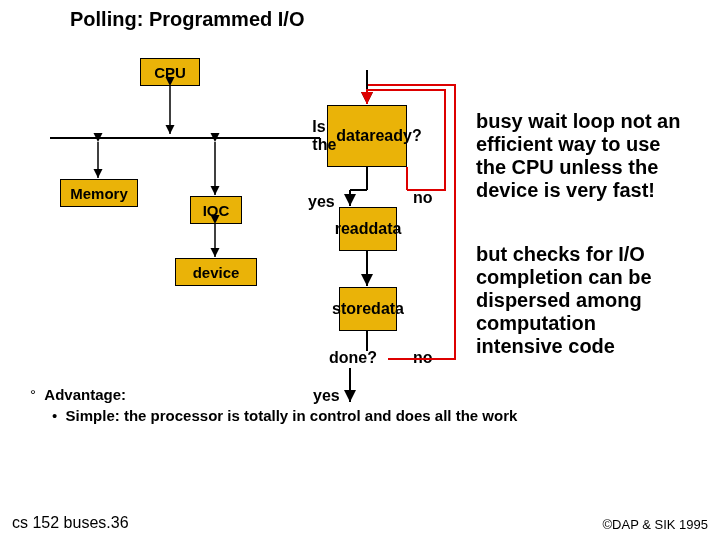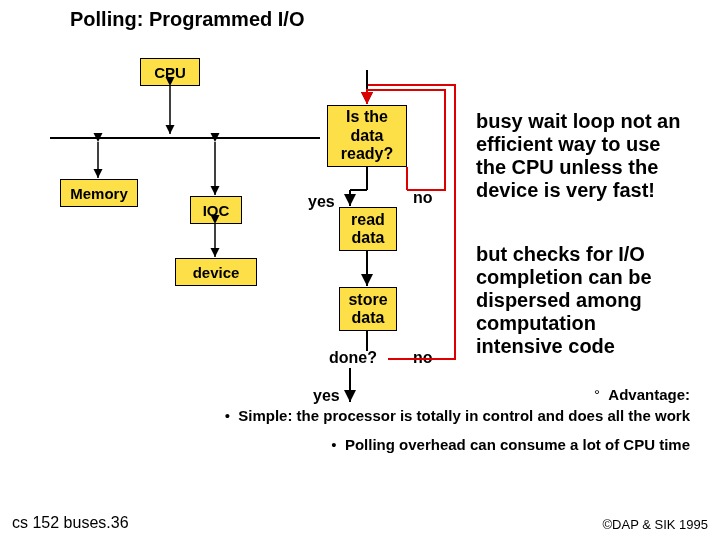--- a/index.html
+++ b/index.html
@@ -13,49 +13,48 @@
   .title {
     position: absolute;
     top: 8px;
     left: 70px;
     font-size: 20px;
     font-weight: bold;
   }
   .box {
     position: absolute;
     border: 1.5px solid #000;
-    background: #fde047;
+    background: #eab308;
     font-weight: bold;
     font-size: 15px;
     display: flex;
     align-items: center;
     justify-content: center;
   }
   .flowbox {
-    flex-direction: column;
+    flex-direction: row;
     line-height: 1.15;
     font-size: 16px;
   }
   .label {
     position: absolute;
     font-size: 16px;
     font-weight: bold;
   }
   .notes {
     position: absolute;
     left: 476px;
     width: 205px;
     font-size: 20px;
     font-weight: bold;
   }
   .bullets {
     position: absolute;
     left: 30px;
     font-size: 15px;
-    text-align: right;
   }
   .deg { margin-top: 0; margin-bottom: 4px; }
   .sub { margin: 2px 0 12px 22px; }
   .footer-left {
     position: absolute;
     bottom: 8px;
     left: 12px;
     font-size: 16px;
   }
   .footer-right {
@@ -94,21 +93,20 @@
 <div class="label" style="top:193px;left:308px">yes</div>
 <div class="label" style="top:349px;left:413px">no</div>
 <div class="label" style="top:387px;left:313px">yes</div>
 
 <div class="notes" style="top:110px">busy wait loop not an efficient way to use the CPU unless the device is very fast!</div>
 <div class="notes" style="top:243px">but checks for I/O completion can be dispersed among computation intensive code</div>
 
 <div class="bullets" style="top:386px;width:660px">
   <p class="deg">°&nbsp;&nbsp;<b>Advantage:</b></p>
   <p class="sub">•&nbsp;&nbsp;<b>Simple: the processor is totally in control and does all the work</b></p>
-  <p class="sub">•&nbsp;&nbsp;<b>Polling overhead can consume a lot of CPU time</b></p>
 </div>
 
 <div class="footer-left">cs 152 buses.36</div>
 <div class="footer-right">©DAP &amp; SIK 1995</div>
 
 <svg width="720" height="540">
   <defs>
     <marker id="ah" markerWidth="8" markerHeight="8" refX="6" refY="3" orient="auto">
       <path d="M0,0 L6,3 L0,6 Z" fill="#000"></path>
     </marker>

